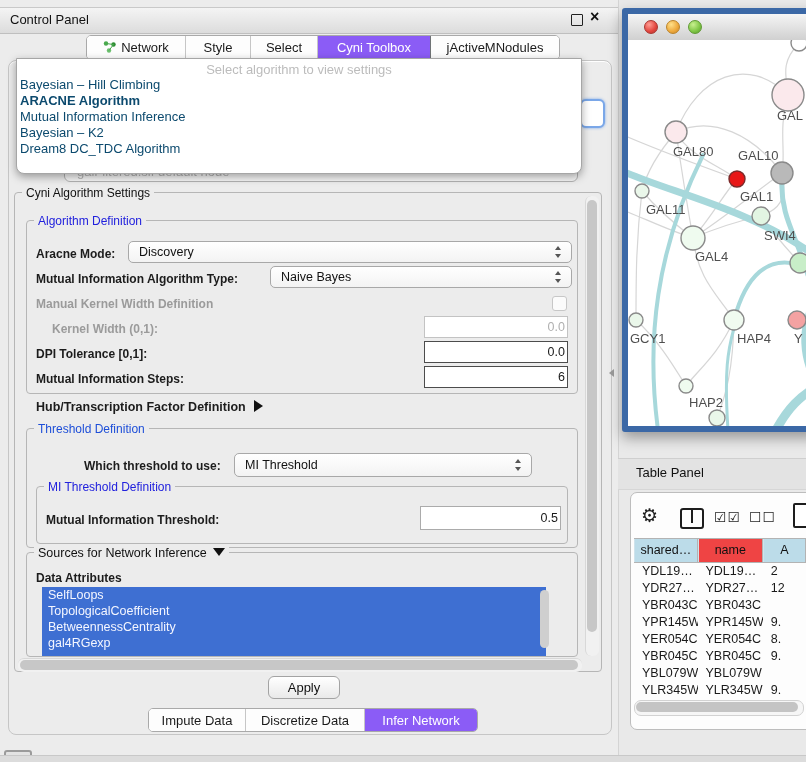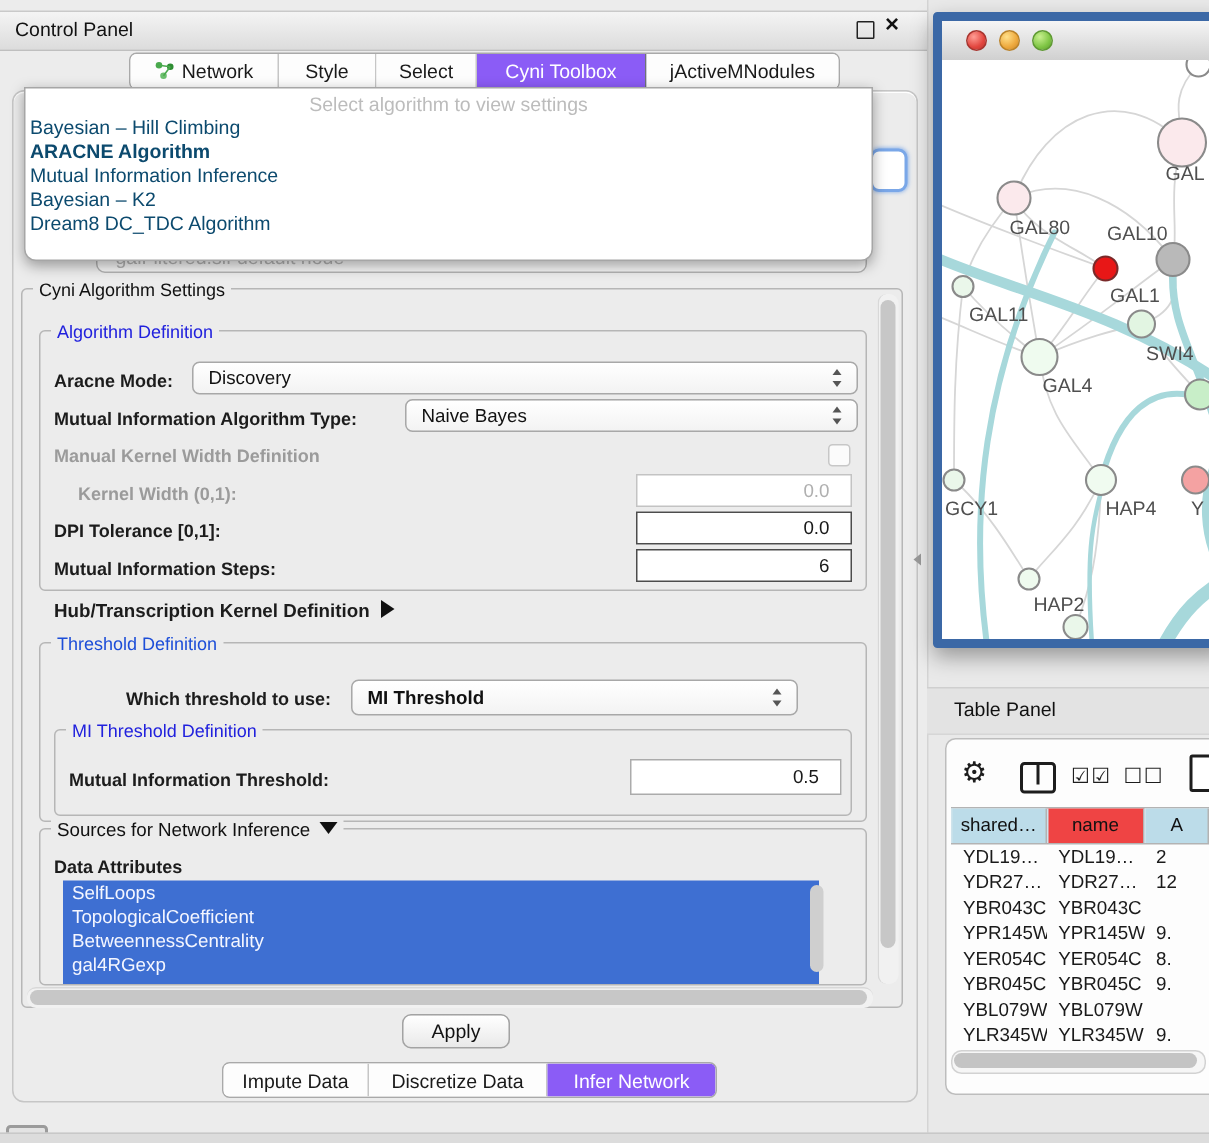--- a/index.html
+++ b/index.html
@@ -38,21 +38,21 @@
   .group{border:1px solid #b6b6b6;border-radius:4px;background:transparent;}
   .chip{position:absolute;font-size:12px;background:#ececec;padding:0 4px;white-space:nowrap;}
   .chip.blue{color:#2121dd;}
   .chip.green{color:#1d4ed8;}
   .lbl{font-size:12px;font-weight:bold;color:#1c1c1c;white-space:nowrap;}
   .lbl.gray{color:#9b9b9b;}
   .combo{background:linear-gradient(#ffffff,#f3f3f3);border:1px solid #a8a8a8;border-radius:5px;font-size:12.5px;color:#111;line-height:21px;padding-left:10px;box-sizing:border-box;}
   .combo .arrows{position:absolute;right:9px;top:50%;transform:translateY(-50%);width:7px;height:12px;}
   .combo .arrows:before{content:"";position:absolute;left:0;top:0;border-left:3.5px solid transparent;border-right:3.5px solid transparent;border-bottom:4.5px solid #555;}
   .combo .arrows:after{content:"";position:absolute;left:0;bottom:0;border-left:3.5px solid transparent;border-right:3.5px solid transparent;border-top:4.5px solid #555;}
-  .field{background:#fff;border:1px solid #ababab;font-size:12.5px;color:#1a1a1a;text-align:right;line-height:20px;padding-right:14px;box-sizing:border-box;}
+  .field{background:#fff;border:1px solid #ababab;font-size:12.5px;color:#1a1a1a;text-align:right;line-height:20px;padding-right:2px;box-sizing:border-box;}
   .field.strong{border:1.5px solid #4c4c4c;}
   .field.disabled{color:#b0b0b0;border-color:#c3c3c3;}
   #mkw-check{width:13px;height:13px;border:1.5px solid #c7c7c7;border-radius:3px;background:#fbfbfb;}
   .tri-right{display:inline-block;width:0;height:0;border-top:6px solid transparent;border-bottom:6px solid transparent;border-left:9px solid #111;margin-left:8px;vertical-align:-1px;}
   .tri-down{display:inline-block;width:0;height:0;border-left:6px solid transparent;border-right:6px solid transparent;border-top:8px solid #111;margin-left:6px;vertical-align:1px;}
 
   
   .sb-track-v{background:#f1f1f1;border-left:1px solid #d8d8d8;border-radius:6px;}
   .sb-thumb{background:#c7c7c7;border-radius:6px;}
   .sb-track-h{background:#f1f1f1;border-top:1px solid #d8d8d8;border-radius:6px;}
@@ -177,28 +177,28 @@
   <div class="abs lbl gray" style="left:36px;top:322px;margin-left:16px;">Kernel Width (0,1):</div>
   <div class="abs field disabled" style="left:424px;top:316px;width:144px;height:22px;">0.0</div>
 
   <div class="abs lbl" style="left:36px;top:347px;">DPI Tolerance [0,1]:</div>
   <div class="abs field strong" style="left:424px;top:341px;width:144px;height:22px;">0.0</div>
 
   <div class="abs lbl" style="left:36px;top:372px;">Mutual Information Steps:</div>
   <div class="abs field strong" style="left:424px;top:366px;width:144px;height:22px;">6</div>
 
   <div class="abs lbl" style="left:36px;top:400px;font-size:12.5px;">
-    <span>Hub/Transcription Kernel Definition</span><span class="tri-right"></span>
+    <span>Hub/Transcription Factor Definition</span><span class="tri-right"></span>
   </div>
 
   <div class="abs group" style="left:26px;top:428px;width:550px;height:118px;"></div>
   <div class="chip green" style="left:34px;top:422px;">Threshold Definition</div>
 
   <div class="abs lbl" style="left:84px;top:459px;">Which threshold to use:</div>
-  <div class="abs combo" style="left:234px;top:453px;width:298px;height:24px;line-height:23px;font-weight:bold;">
+  <div class="abs combo" style="left:234px;top:453px;width:298px;height:24px;line-height:23px;">
     <span>MI Threshold</span>
     <span class="arrows"></span>
   </div>
 
   <div class="abs group" style="left:36px;top:486px;width:530px;height:56px;"></div>
   <div class="chip blue" style="left:44px;top:480px;">MI Threshold Definition</div>
   <div class="abs lbl" style="left:46px;top:513px;">Mutual Information Threshold:</div>
   <div class="abs field" style="left:420px;top:506px;width:141px;height:24px;line-height:22px;">0.5</div>
 
   <div class="abs group" style="left:26px;top:552px;width:550px;height:103px;"></div>

